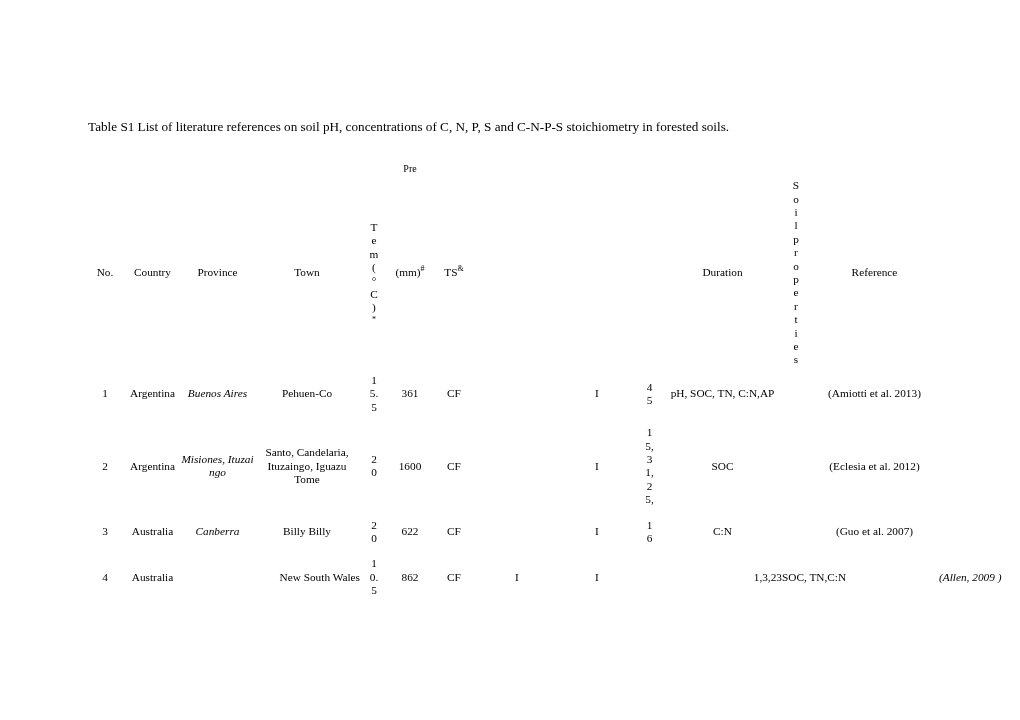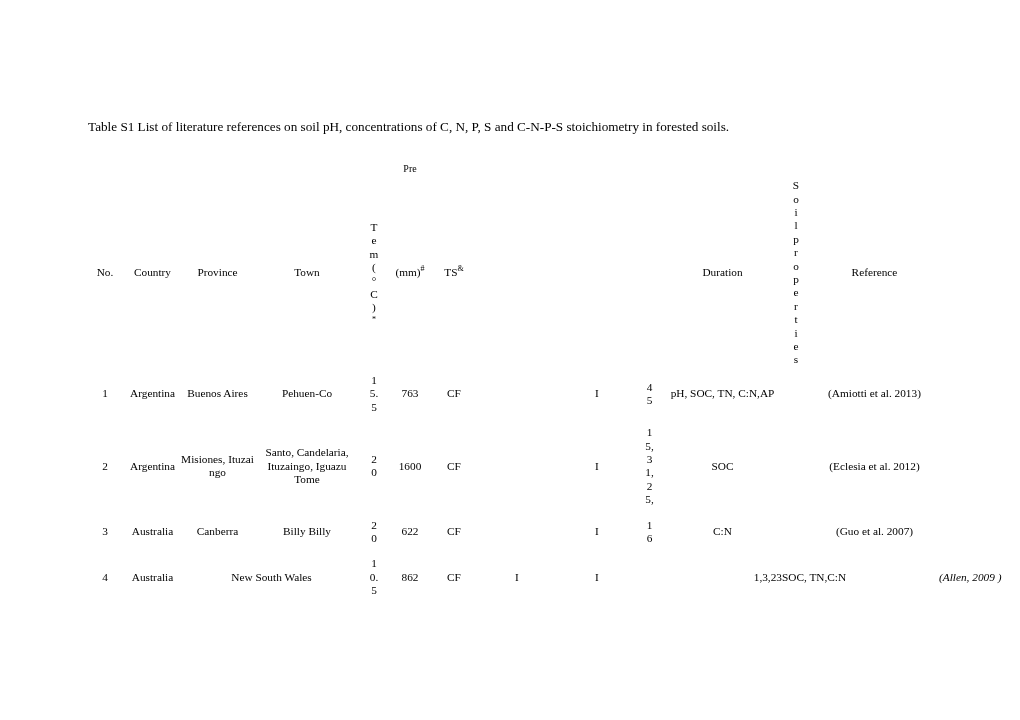--- a/index.html
+++ b/index.html
@@ -108,20 +108,21 @@
     text-align: center;
     vertical-align: middle;
     padding-top: 6px;
     padding-bottom: 6px;
   }
   td.provwrap {
     text-align: left;
     line-height: 13.4px;
     word-break: break-all;
     padding-left: 2px;
+    font-style: italic;
   }
   td.townwrap {
     text-align: center;
     line-height: 13.4px;
   }
 
   .ref-link {
     color: #000;
     white-space: nowrap;
   }
@@ -205,21 +206,21 @@
         </tr>
 
         <tr class="datarow">
           <td>1</td>
           <td>Argentina</td>
           <td class="provwrap">Buenos Aires</td>
           <td class="townwrap">Pehuen-Co</td>
           <td>
             <span class="vstack"><span>1</span><span>5.</span><span>5</span></span>
           </td>
-          <td>763</td>
+          <td>361</td>
           <td>CF</td>
           <td></td>
           <td>I</td>
           <td>
             <span class="vstack"><span>4</span><span>5</span></span>
           </td>
           <td>pH, SOC, TN, C:N,AP</td>
           <td></td>
           <td>
             <span class="ref-link">(Amiotti et al. 2013)</span>
@@ -266,21 +267,21 @@
           <td>C:N</td>
           <td></td>
           <td>
             <span class="ref-link">(Guo et al. 2007)</span>
           </td>
         </tr>
 
         <tr class="datarow">
           <td>4</td>
           <td>Australia</td>
-          <td class="townwrap" colspan="2" style="text-align:center;padding-left:2px">New South Wales</td>
+          <td class="townwrap" colspan="2" style="text-align:right;padding-left:2px">New South Wales</td>
           <td>
             <span class="vstack"><span>1</span><span>0.</span><span>5</span></span>
           </td>
           <td>862</td>
           <td>CF</td>
           <td>I</td>
           <td>I</td>
           <td colspan="2" style="text-align:right">1,3,23</td>
           <td colspan="2" style="text-align:left">SOC, TN,C:N</td>
           <td>

